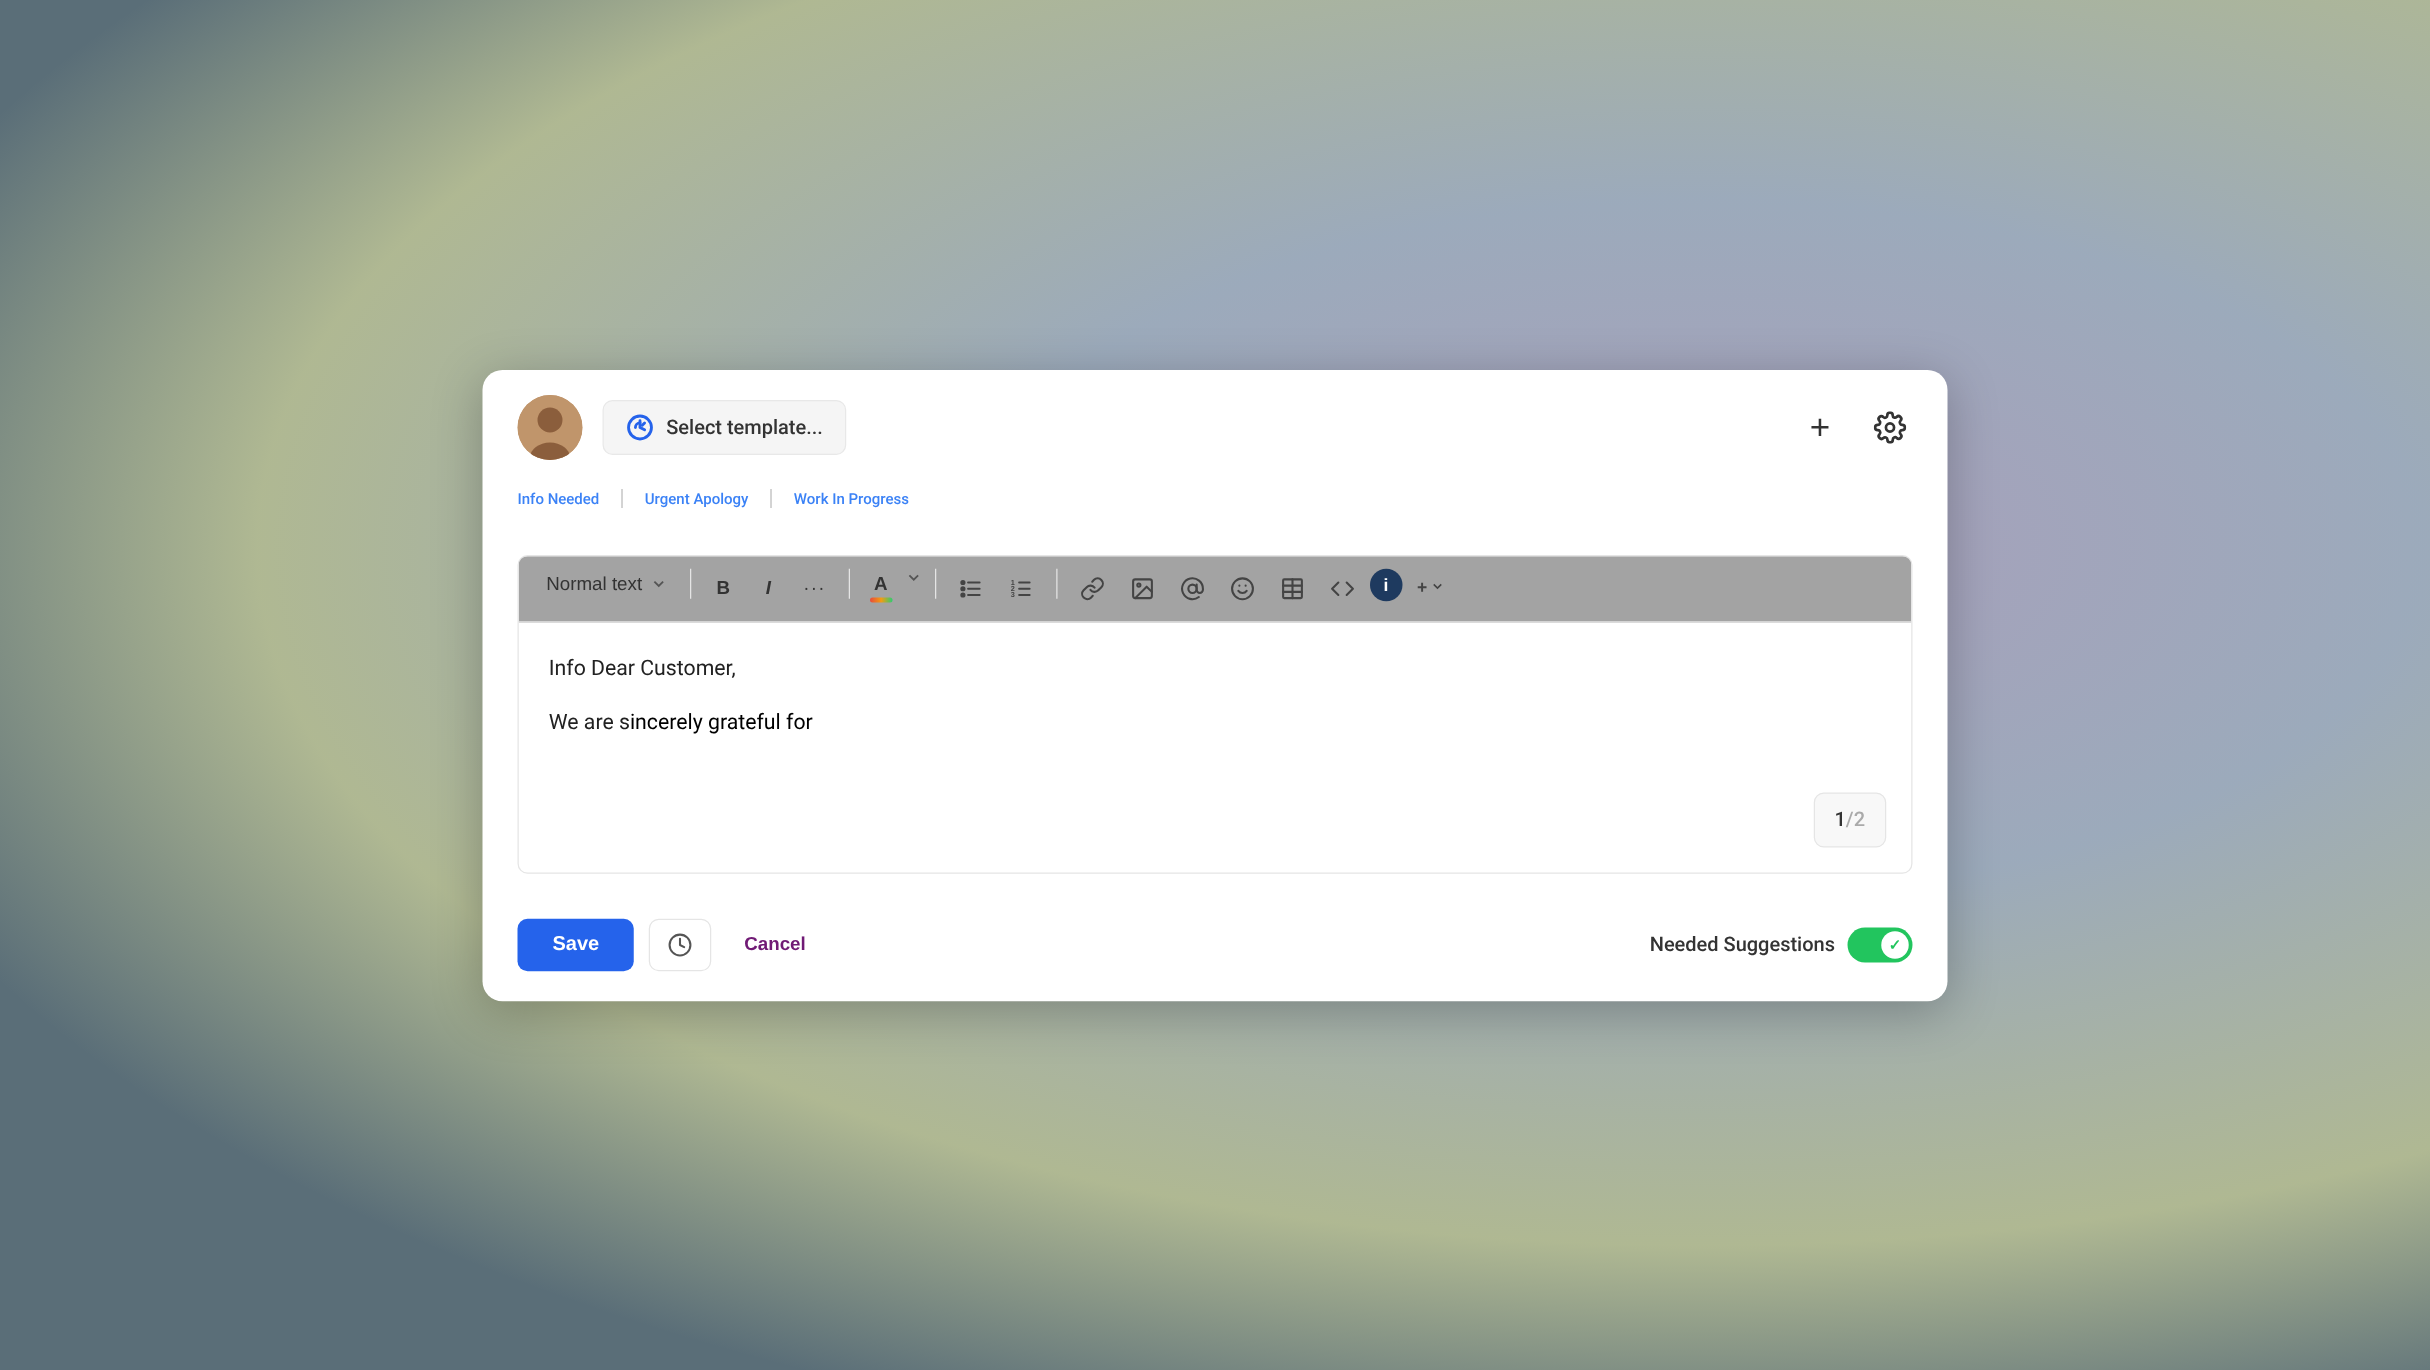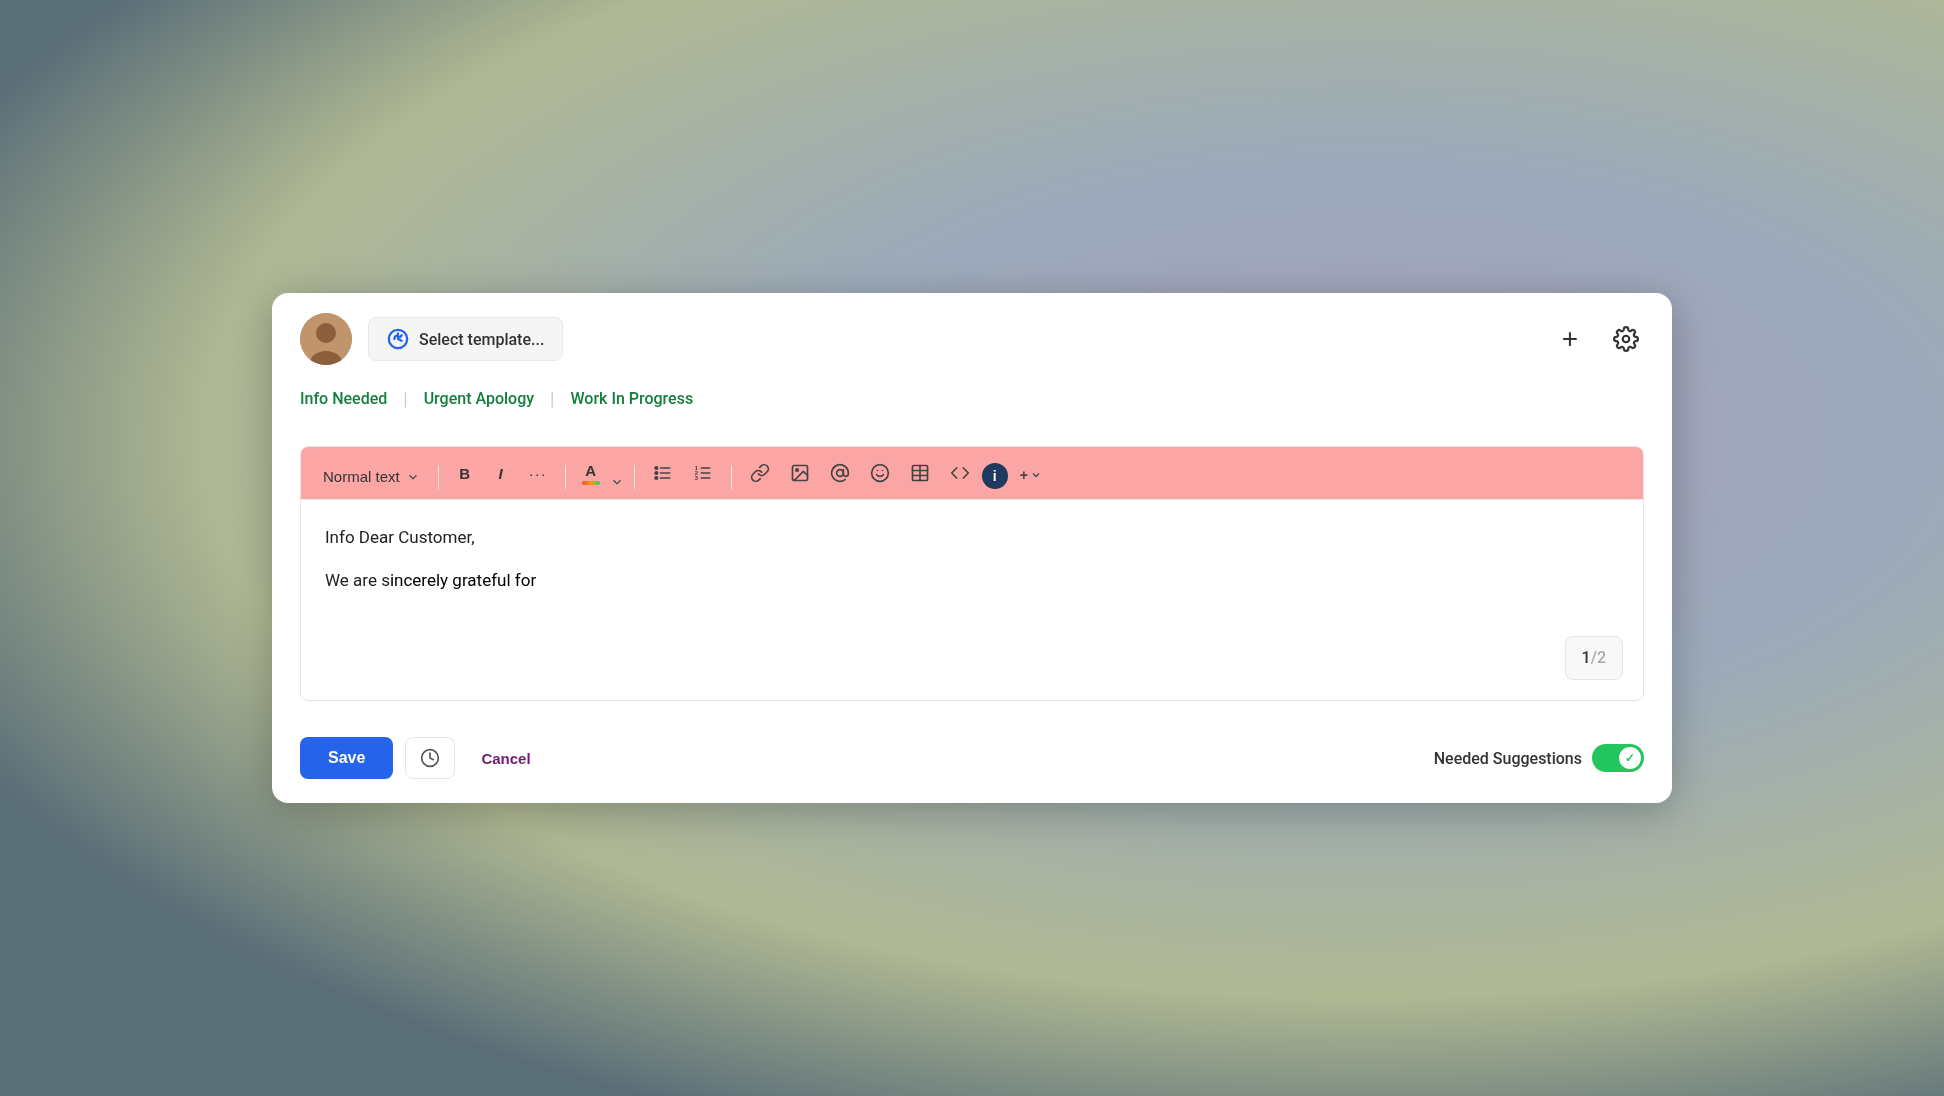--- a/index.html
+++ b/index.html
@@ -15,21 +15,21 @@
     }
     .background-gradient {
       position: absolute;
       top: 0; left: 0; right: 0; bottom: 0;
       background: radial-gradient(ellipse at 70% 40%, #c9b4d8 0%, #b8c4d8 30%, #d4d89e 60%, transparent 80%);
       opacity: 0.7;
     }
     .modal-wrapper {
       position: relative;
       z-index: 10;
-      width: 1400px;
+      width: 1172px;
       background: white;
       border-radius: 16px;
       box-shadow: 0 8px 40px rgba(0,0,0,0.25);
       overflow: hidden;
     }
     .modal-header {
       display: flex;
       align-items: center;
       padding: 20px 28px;
       gap: 16px;
@@ -86,22 +86,22 @@
       width: 36px;
       height: 36px;
     }
     .tags-row {
       display: flex;
       align-items: center;
       gap: 0;
       padding: 0 28px 14px 28px;
     }
     .tag-item {
-      color: #15803d;
-      font-size: 16px;
+      color: #3b82f6;
+      font-size: 12px;
       font-weight: 500;
       padding: 4px 0;
       cursor: pointer;
     }
     .tag-divider {
       color: #ccc;
       margin: 0 16px;
       font-size: 18px;
     }
     .tabs-row {
@@ -125,25 +125,25 @@
       border-bottom: 3px solid #2563eb;
     }
     .editor-container {
       margin: 20px 28px;
       border: 1px solid #e5e5e5;
       border-radius: 8px;
       overflow: hidden;
     }
     .toolbar {
       display: flex;
-      align-items: flex-end;
+      align-items: flex-start;
       gap: 4px;
       padding: 10px 14px;
       border-bottom: 1px solid #e5e5e5;
-      background: #fca5a5;
+      background: #a3a3a3;
       flex-wrap: wrap;
     }
     .toolbar-select {
       display: flex;
       align-items: center;
       gap: 6px;
       font-size: 15px;
       font-weight: 500;
       color: #333;
       cursor: pointer;

